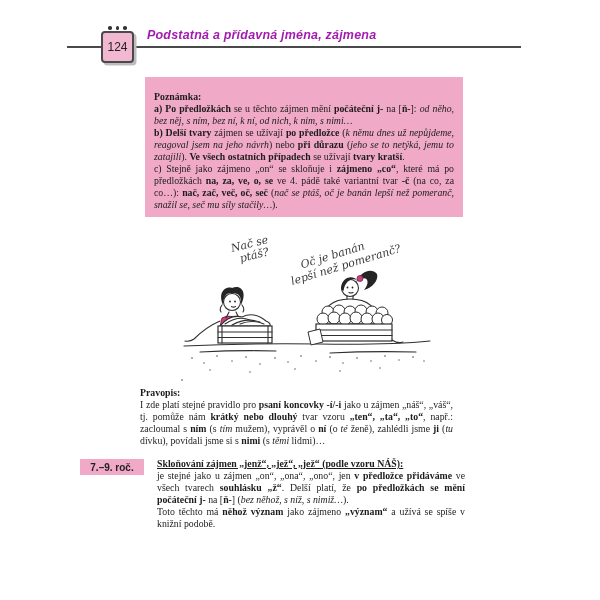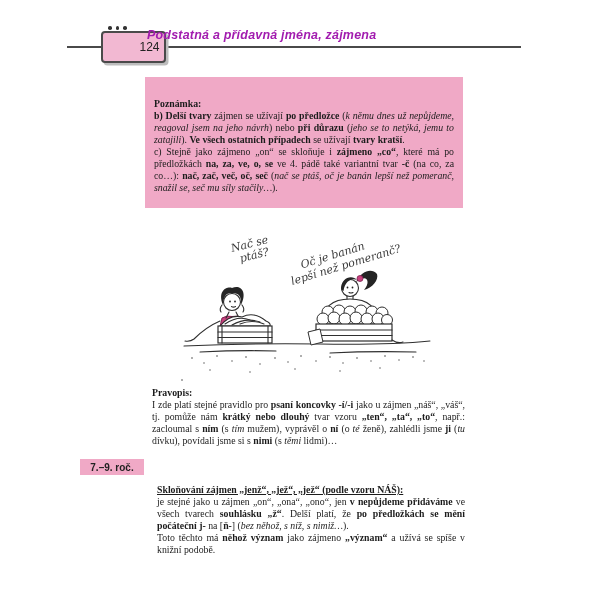--- a/index.html
+++ b/index.html
@@ -6,48 +6,48 @@
   body{
     width:600px;height:600px;background:#ffffff;position:relative;
     font-family:"Liberation Serif", serif;color:#1c1c1c;overflow:hidden;
   }
   .header-rule{position:absolute;left:67px;top:46px;width:454px;height:2px;background:#4a4a4a;}
   .badge{
     position:absolute;left:101px;top:31px;width:29px;height:28px;
     background:#f2b8d2;border:2px solid #4a4a4a;border-radius:4px;
     box-shadow:2.5px 2.5px 0 #bdbdbd;
     display:flex;align-items:center;justify-content:center;
-    font-family:"Liberation Sans", sans-serif;font-size:12px;color:#222;padding-left:32px;
+    font-family:"Liberation Sans", sans-serif;font-size:12px;color:#222;
   }
   .badge-dots{position:absolute;left:108px;top:26px;width:20px;height:4px;display:flex;gap:4px;}
   .badge-dots span{width:3.5px;height:3.5px;background:#333;border-radius:50%;}
   .page-title{
     position:absolute;left:147px;top:28px;
     font-family:"Liberation Sans", sans-serif;font-style:italic;font-weight:bold;
     font-size:12.5px;color:#a21caf;letter-spacing:.2px;
   }
   .note-box{
     position:absolute;left:145px;top:77px;width:318px;min-height:131px;
-    box-sizing:border-box;padding:21px 9px 6px 9px;
+    box-sizing:border-box;padding:14px 9px 6px 9px;
     font-size:9.8px;line-height:12px;text-align:justify;
   }
   .note-box p{margin:0;}
   .note-title{font-weight:bold;text-align:left;}
   .illustration{position:absolute;left:180px;top:228px;width:254px;height:156px;}
   .hand{font-family:"DejaVu Serif", serif;font-style:italic;font-size:11px;fill:#3a3a3a;}
   .sketch{stroke:#2f2f2f;stroke-width:1.1;fill:none;stroke-linecap:round;}
-  .pravopis{position:absolute;left:152px;top:387px;width:313px;font-size:9.8px;line-height:12px;}
+  .pravopis{position:absolute;left:140px;top:387px;width:313px;font-size:9.8px;line-height:12px;}
   .pravopis p{margin:0;text-align:justify;}
   .pravopis-title{font-weight:bold;text-align:left;}
   .grade-label{
     position:absolute;left:80px;top:459px;width:64px;height:16px;
     font-family:"Liberation Sans", sans-serif;font-weight:bold;font-size:10px;color:#222;
     display:flex;align-items:center;justify-content:center;
   }
-  .grade-section{position:absolute;left:157px;top:484px;width:308px;font-size:9.8px;line-height:12px;}
+  .grade-section{position:absolute;left:157px;top:458px;width:308px;font-size:9.8px;line-height:12px;}
   .grade-section p{margin:0;text-align:justify;}
   .grade-heading{font-weight:bold;text-decoration:underline;text-align:left !important;}
   .b{font-weight:bold;}
   .i{font-style:italic;}
 </style>
 </head>
 <body>
 
 <div class="header-rule"></div>
 <div class="badge-dots">
@@ -55,20 +55,21 @@
     <span></span>
     <span></span>
   </div>
 <div class="badge" style="background: rgb(242, 184, 210);">
   <span>124</span>
 </div>
 <div class="page-title">Podstatná a přídavná jména, zájmena</div>
 
 <div class="note-box" id="note-box" style="background: rgb(240, 169, 198);">
   <p class="note-title">Poznámka:</p>
+  <p><span class="b">a) Po předložkách</span><span> se u těchto zájmen mění </span><span class="b">počáteční j-</span><span> na [</span><span class="b">ň-</span><span>]: </span><span class="i">od něho, bez něj, s ním, bez ní, k ní, od nich, k nim, s nimi…</span></p>
   <p><span class="b">b) Delší tvary</span><span> zájmen se užívají </span><span class="b">po předložce</span><span> (</span><span class="i">k němu dnes už nepůjdeme, reagoval jsem na jeho návrh</span><span>) nebo </span><span class="b">při důrazu</span><span> (</span><span class="i">jeho se to netýká, jemu to zatajili</span><span>). </span><span class="b">Ve všech ostatních případech</span><span> se užívají </span><span class="b">tvary kratší</span><span>.</span></p>
   <p><span>c) Stejně jako zájmeno „on“ se skloňuje i </span><span class="b">zájmeno „co“</span><span>, které má po předložkách </span><span class="b">na, za, ve, o, se</span><span> ve 4. pádě také variantní tvar </span><span class="b">-č</span><span> (na co, za co…): </span><span class="b">nač, zač, več, oč, seč</span><span> (</span><span class="i">nač se ptáš, oč je banán lepší než pomeranč, snažil se, seč mu síly stačily…</span><span>).</span></p>
 </div>
 
 <svg class="illustration" viewBox="0 0 254 156" xmlns="http://www.w3.org/2000/svg">
 
   <g transform="translate(52,24) rotate(-14)">
     <text class="hand" x="0" y="0">Nač se</text>
     <text class="hand" x="6" y="12">ptáš?</text>
   </g>
@@ -178,15 +179,15 @@
 </svg>
 
 <div class="pravopis">
   <p class="pravopis-title">Pravopis:</p>
   <p><span>I zde platí stejné pravidlo pro </span><span class="b">psaní koncovky -í/-i</span><span> jako u zájmen „náš“, „váš“, tj. pomůže nám </span><span class="b">krátký nebo dlouhý</span><span> tvar vzoru </span><span class="b">„ten“, „ta“, „to“</span><span>, např.: zacloumal s </span><span class="b">ním</span><span> (s </span><span class="i">tím</span><span> mužem), vyprávěl o </span><span class="b">ní</span><span> (o </span><span class="i">té</span><span> ženě), zahlédli jsme </span><span class="b">ji</span><span> (</span><span class="i">tu</span><span> dívku), povídali jsme si s </span><span class="b">nimi</span><span> (s </span><span class="i">těmi</span><span> lidmi)…</span></p>
 </div>
 
 <div class="grade-label" style="background: rgb(240, 169, 198);">7.–9. roč.</div>
 <div class="grade-section">
   <p class="grade-heading">Skloňování zájmen „jenž“, „jež“, „jež“ (podle vzoru NÁŠ):</p>
-  <p><span>je stejné jako u zájmen „on“, „ona“, „ono“, jen </span><span class="b">v nepůjdeme přidáváme</span><span> ve všech tvarech </span><span class="b">souhlásku „ž“</span><span>. Delší platí, že </span><span class="b">po předložkách se mění počáteční j-</span><span> na [</span><span class="b">ň-</span><span>] (</span><span class="i">bez něhož, s níž, s nimiž…</span><span>).</span></p>
+  <p><span>je stejné jako u zájmen „on“, „ona“, „ono“, jen </span><span class="b">v předložce přidáváme</span><span> ve všech tvarech </span><span class="b">souhlásku „ž“</span><span>. Delší platí, že </span><span class="b">po předložkách se mění počáteční j-</span><span> na [</span><span class="b">ň-</span><span>] (</span><span class="i">bez něhož, s níž, s nimiž…</span><span>).</span></p>
   <p><span>Toto těchto má </span><span class="b">něhož význam</span><span> jako zájmeno </span><span class="b">„význam“</span><span> a užívá se spíše v knižní podobě.</span></p>
 </div>
 
 </body></html>

